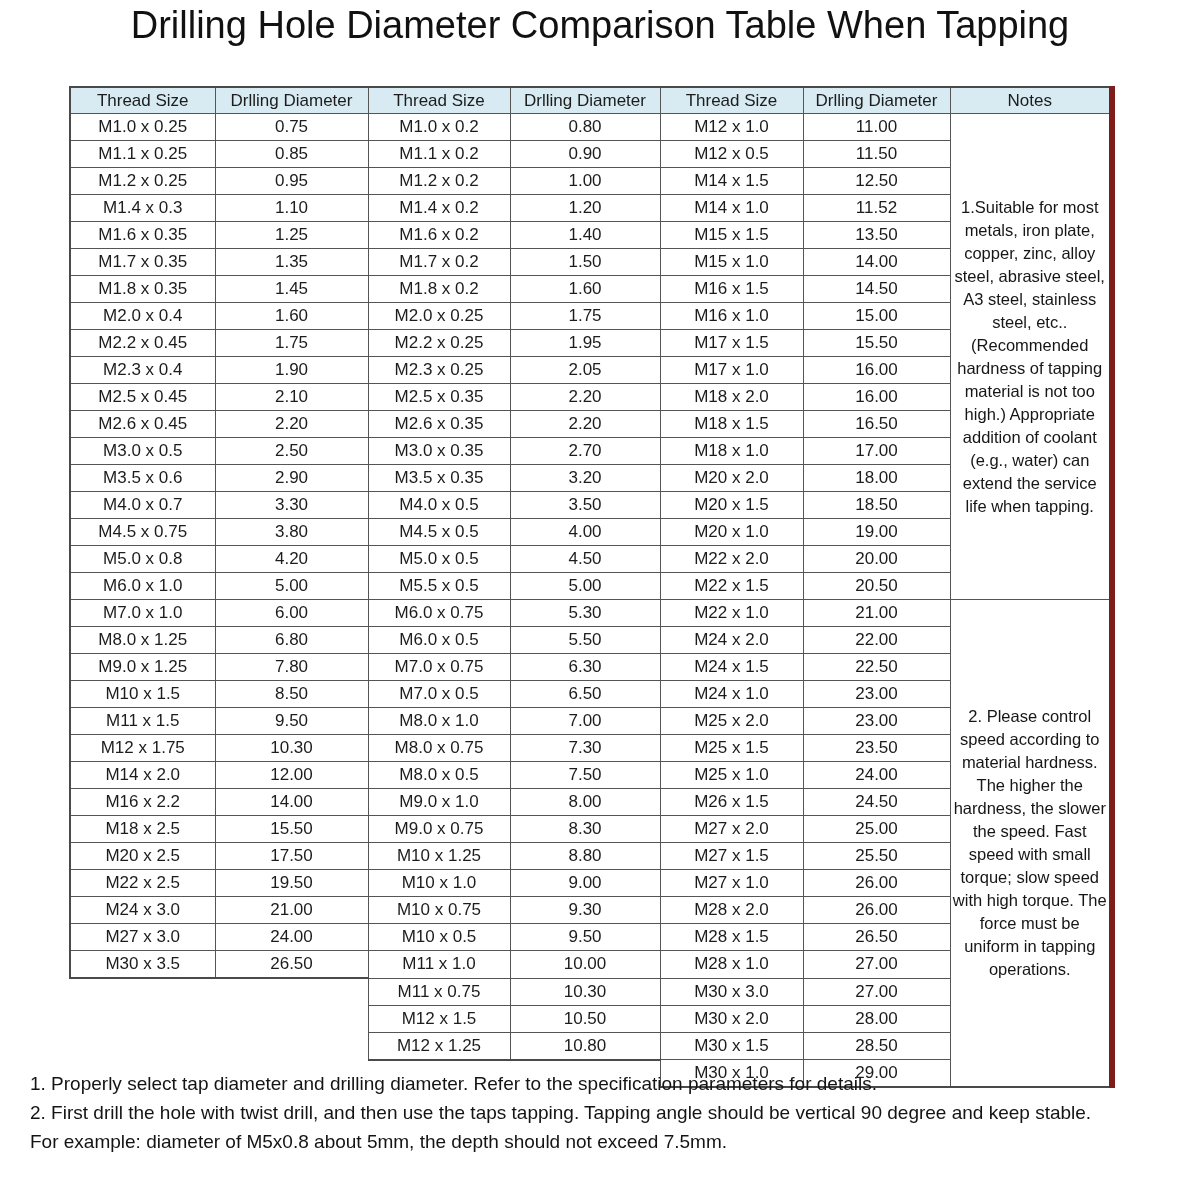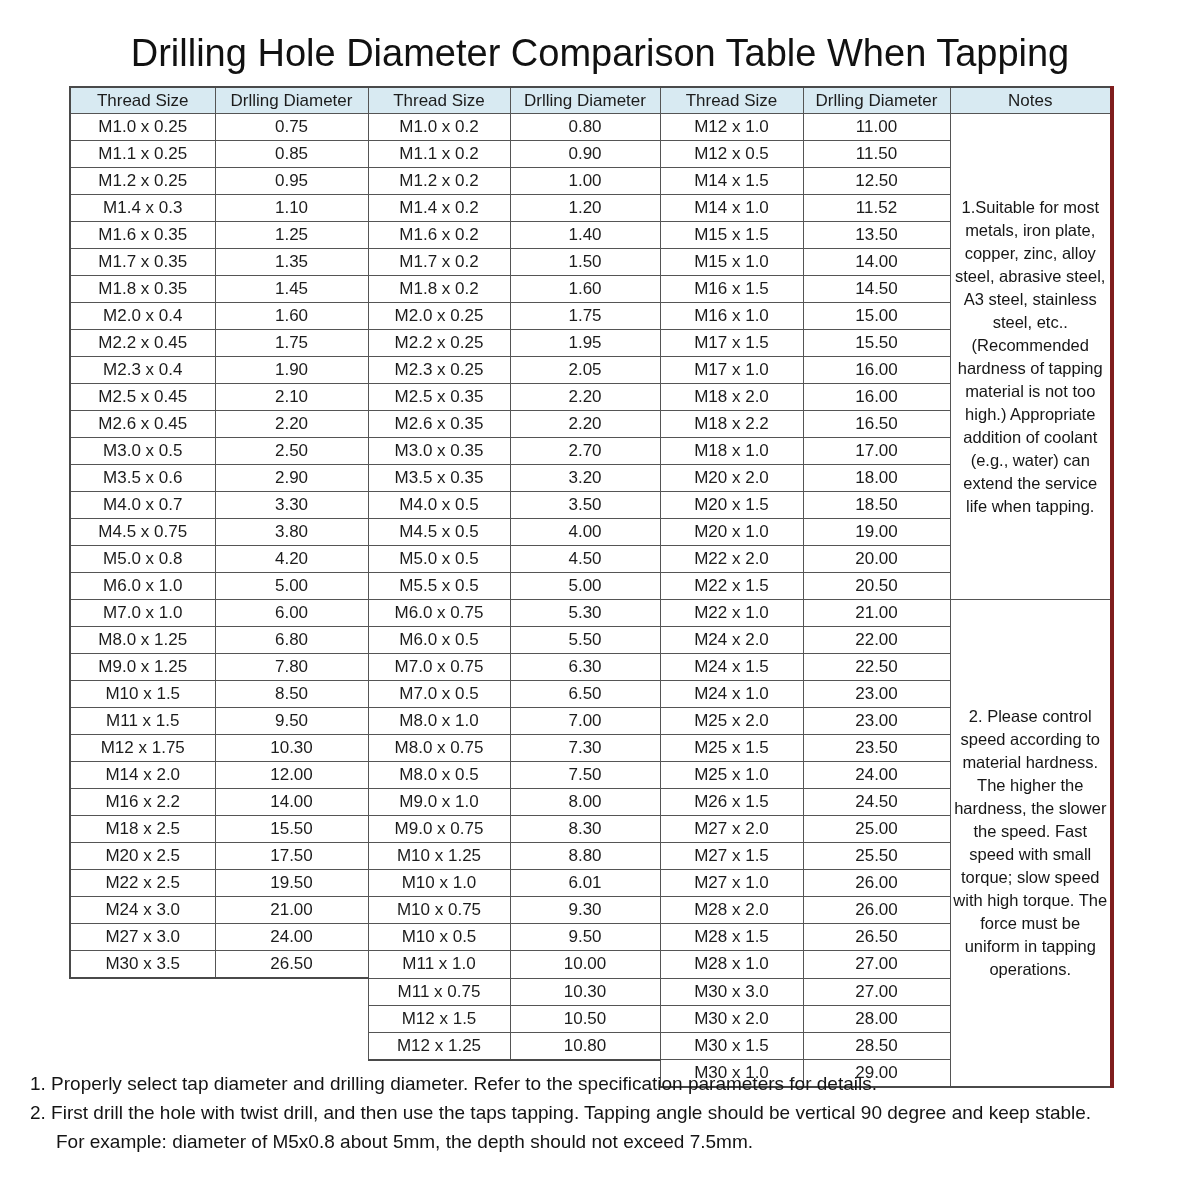--- a/index.html
+++ b/index.html
@@ -6,21 +6,21 @@
   .page{
     position:relative;
     width:1200px;height:1200px;
     background:#ffffff;
     font-family:"Liberation Sans", sans-serif;
     color:#1c1c1c;
     overflow:hidden;
   }
   .title{
     text-align:center;
-    padding-top:32px;
+    padding-top:4px;
     font-size:38px;
     font-weight:400;
     letter-spacing:0px;
     color:#111;
   }
   .table-wrap{
     position:absolute;
     left:69px; top:86px;
   }
   table.tap{
@@ -44,40 +44,40 @@
     padding:0;
     text-align:center;
     white-space:nowrap;
     overflow:hidden;
   }
   table.tap td.blank{
     border:none;
     background:#ffffff;
   }
   table.tap .c0{ border-left:2px solid #4a4a4a; }
-  table.tap .notes-col{ border-right:4px solid #7f1d1d; }
+  table.tap .notes-col{ border-right:6px solid #7f1d1d; }
   table.tap .end{ border-bottom:2px solid #4a4a4a; }
   table.tap td.notes{
     vertical-align:middle;
     text-align:center;
     font-size:16.5px;
     line-height:23px;
     white-space:normal;
     padding:0 1px;
     color:#161616;
     border-radius:32px;
   }
   .footer{
     position:absolute;
     left:30px; top:1069px;
     font-size:19px;
     line-height:29px;
     color:#141414;
   }
-  .footer .indent{ margin-left:26px; }
+  .footer .indent{ }
 </style>
 </head>
 <body>
 
 <div class="page">
 
   <div class="title">Drilling Hole Diameter Comparison Table When Tapping</div>
 
   <div class="table-wrap">
     <table class="tap">
@@ -189,21 +189,21 @@
             <td>M2.5 x 0.35</td>
             <td>2.20</td>
             <td>M18 x 2.0</td>
             <td>16.00</td>
           </tr>
           <tr>
             <td class="c0">M2.6 x 0.45</td>
             <td>2.20</td>
             <td>M2.6 x 0.35</td>
             <td>2.20</td>
-            <td>M18 x 2.2</td>
+            <td>M18 x 1.5</td>
             <td>16.50</td>
           </tr>
           <tr>
             <td class="c0">M3.0 x 0.5</td>
             <td>2.50</td>
             <td>M3.0 x 0.35</td>
             <td>2.70</td>
             <td>M18 x 1.0</td>
             <td>17.00</td>
           </tr>
@@ -325,21 +325,21 @@
             <td>17.50</td>
             <td>M10 x 1.25</td>
             <td>8.80</td>
             <td>M27 x 1.5</td>
             <td>25.50</td>
           </tr>
           <tr>
             <td class="c0">M22 x 2.5</td>
             <td>19.50</td>
             <td>M10 x 1.0</td>
-            <td>6.01</td>
+            <td>9.00</td>
             <td>M27 x 1.0</td>
             <td>26.00</td>
           </tr>
           <tr>
             <td class="c0">M24 x 3.0</td>
             <td>21.00</td>
             <td>M10 x 0.75</td>
             <td>9.30</td>
             <td>M28 x 2.0</td>
             <td>26.00</td>

